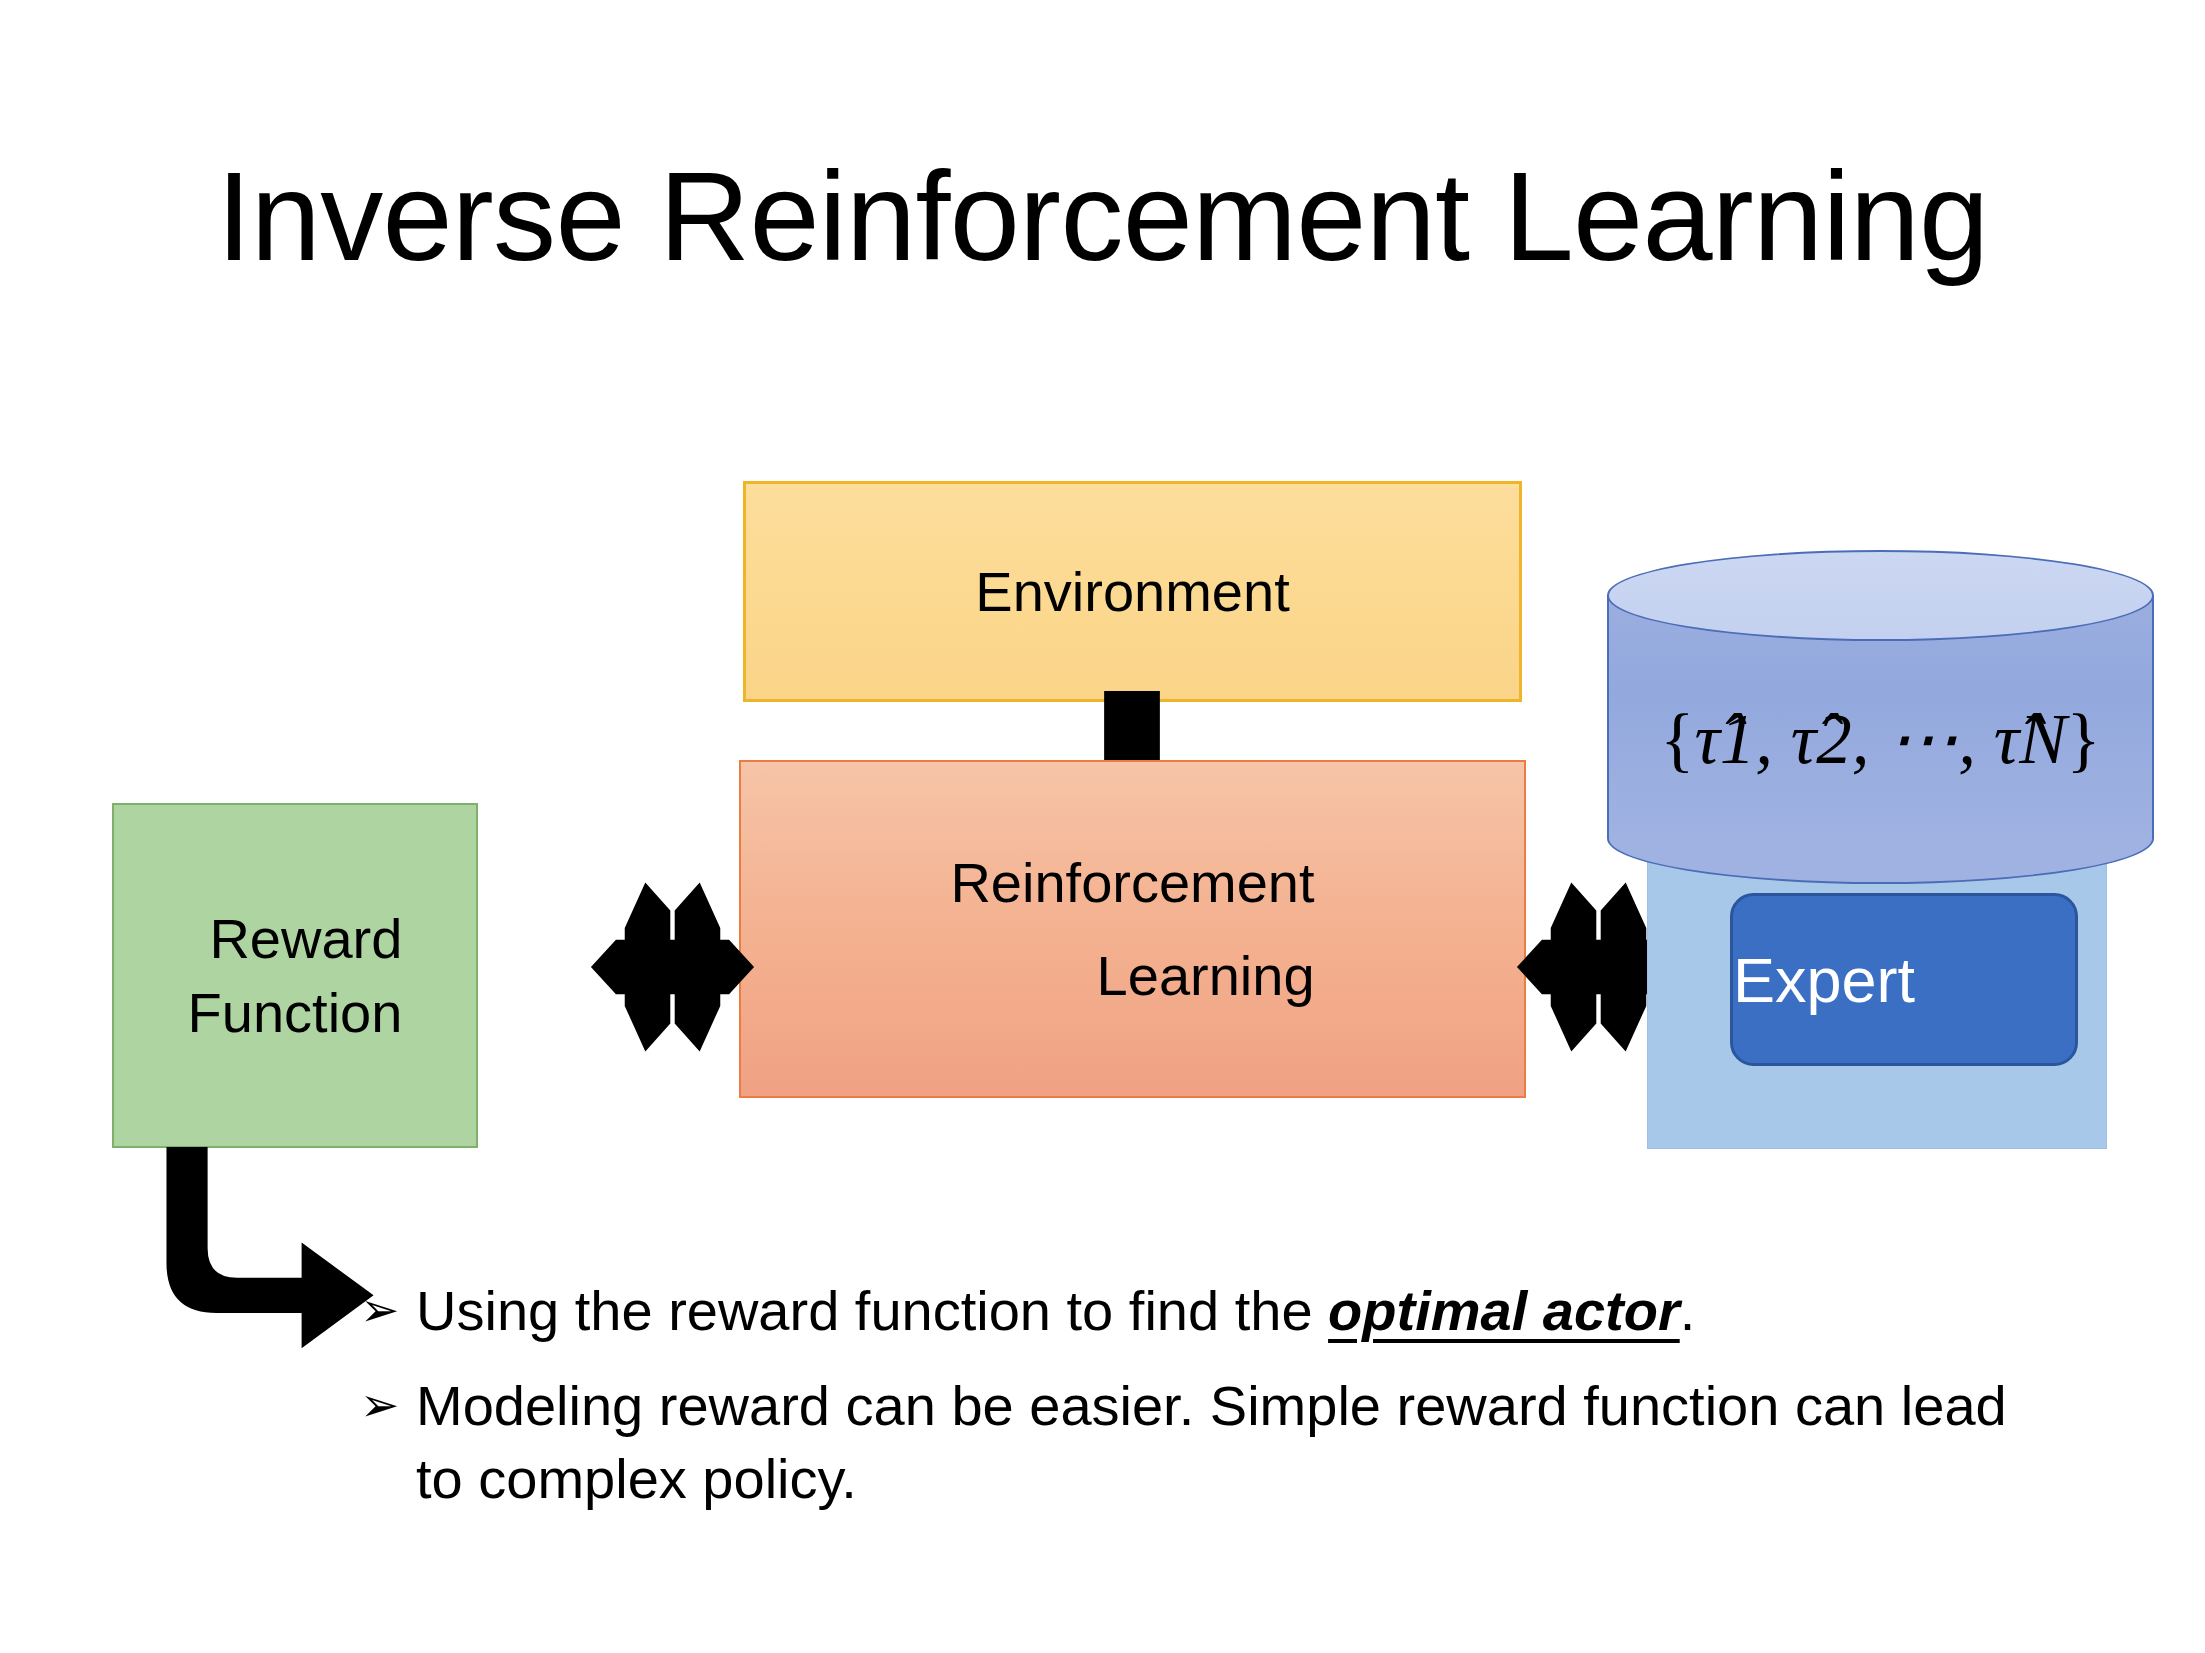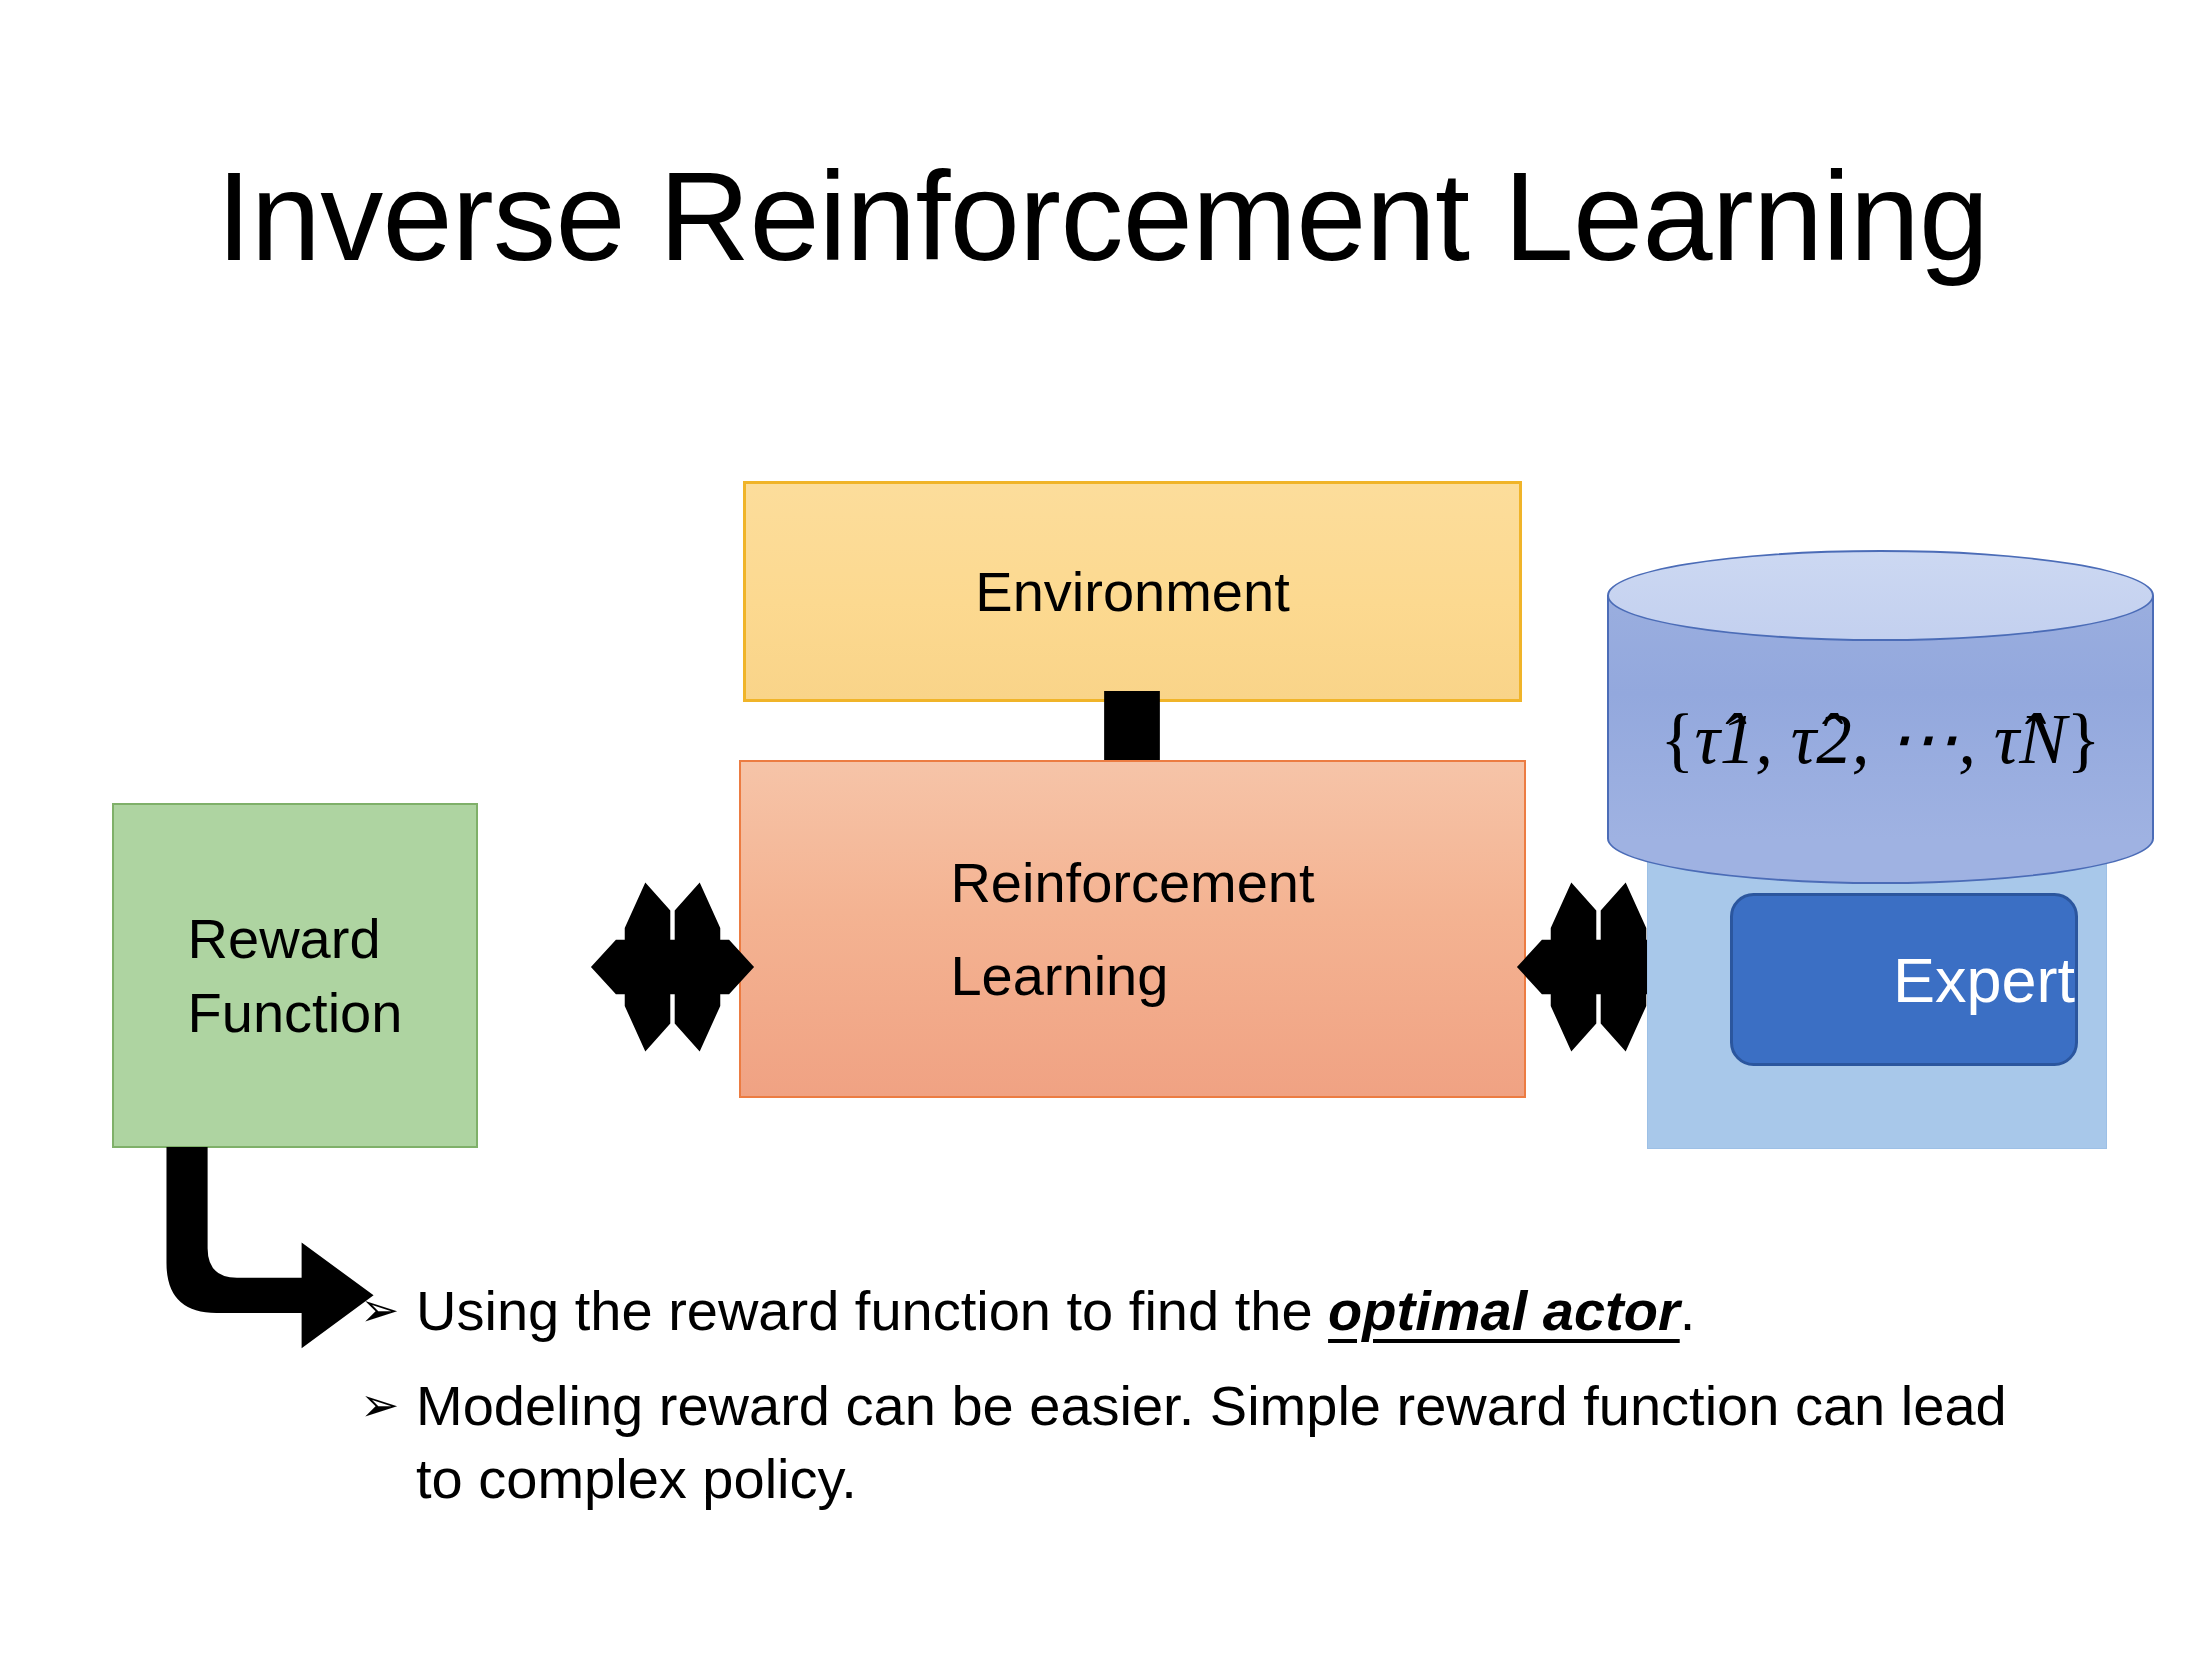--- a/index.html
+++ b/index.html
@@ -31,21 +31,21 @@
     white-space: nowrap;
   }
 
   
   .flowbox {
     position: absolute;
     box-sizing: border-box;
     display: flex;
     align-items: center;
     justify-content: center;
-    text-align: left;
+    text-align: right;
     font-size: 56px;
     line-height: 1.32;
     font-weight: 400;
   }
 
   #env-box {
     left: 743px;
     top: 481px;
     width: 779px;
     height: 221px;
@@ -143,21 +143,21 @@
     left: 1730px;
     top: 893px;
     width: 348px;
     height: 173px;
     background: #3b6fc4;
     border: 3.7px solid #2b569e;
     border-radius: 23.5px;
     box-sizing: border-box;
     display: flex;
     align-items: center;
-    justify-content: flex-end;
+    justify-content: flex-start;
     color: #ffffff;
     font-size: 63px;
     font-weight: 400;
   }
 
   #demo-caption {
     position: absolute;
     left: 1639px;
     top: 376px;
     width: 485px;

